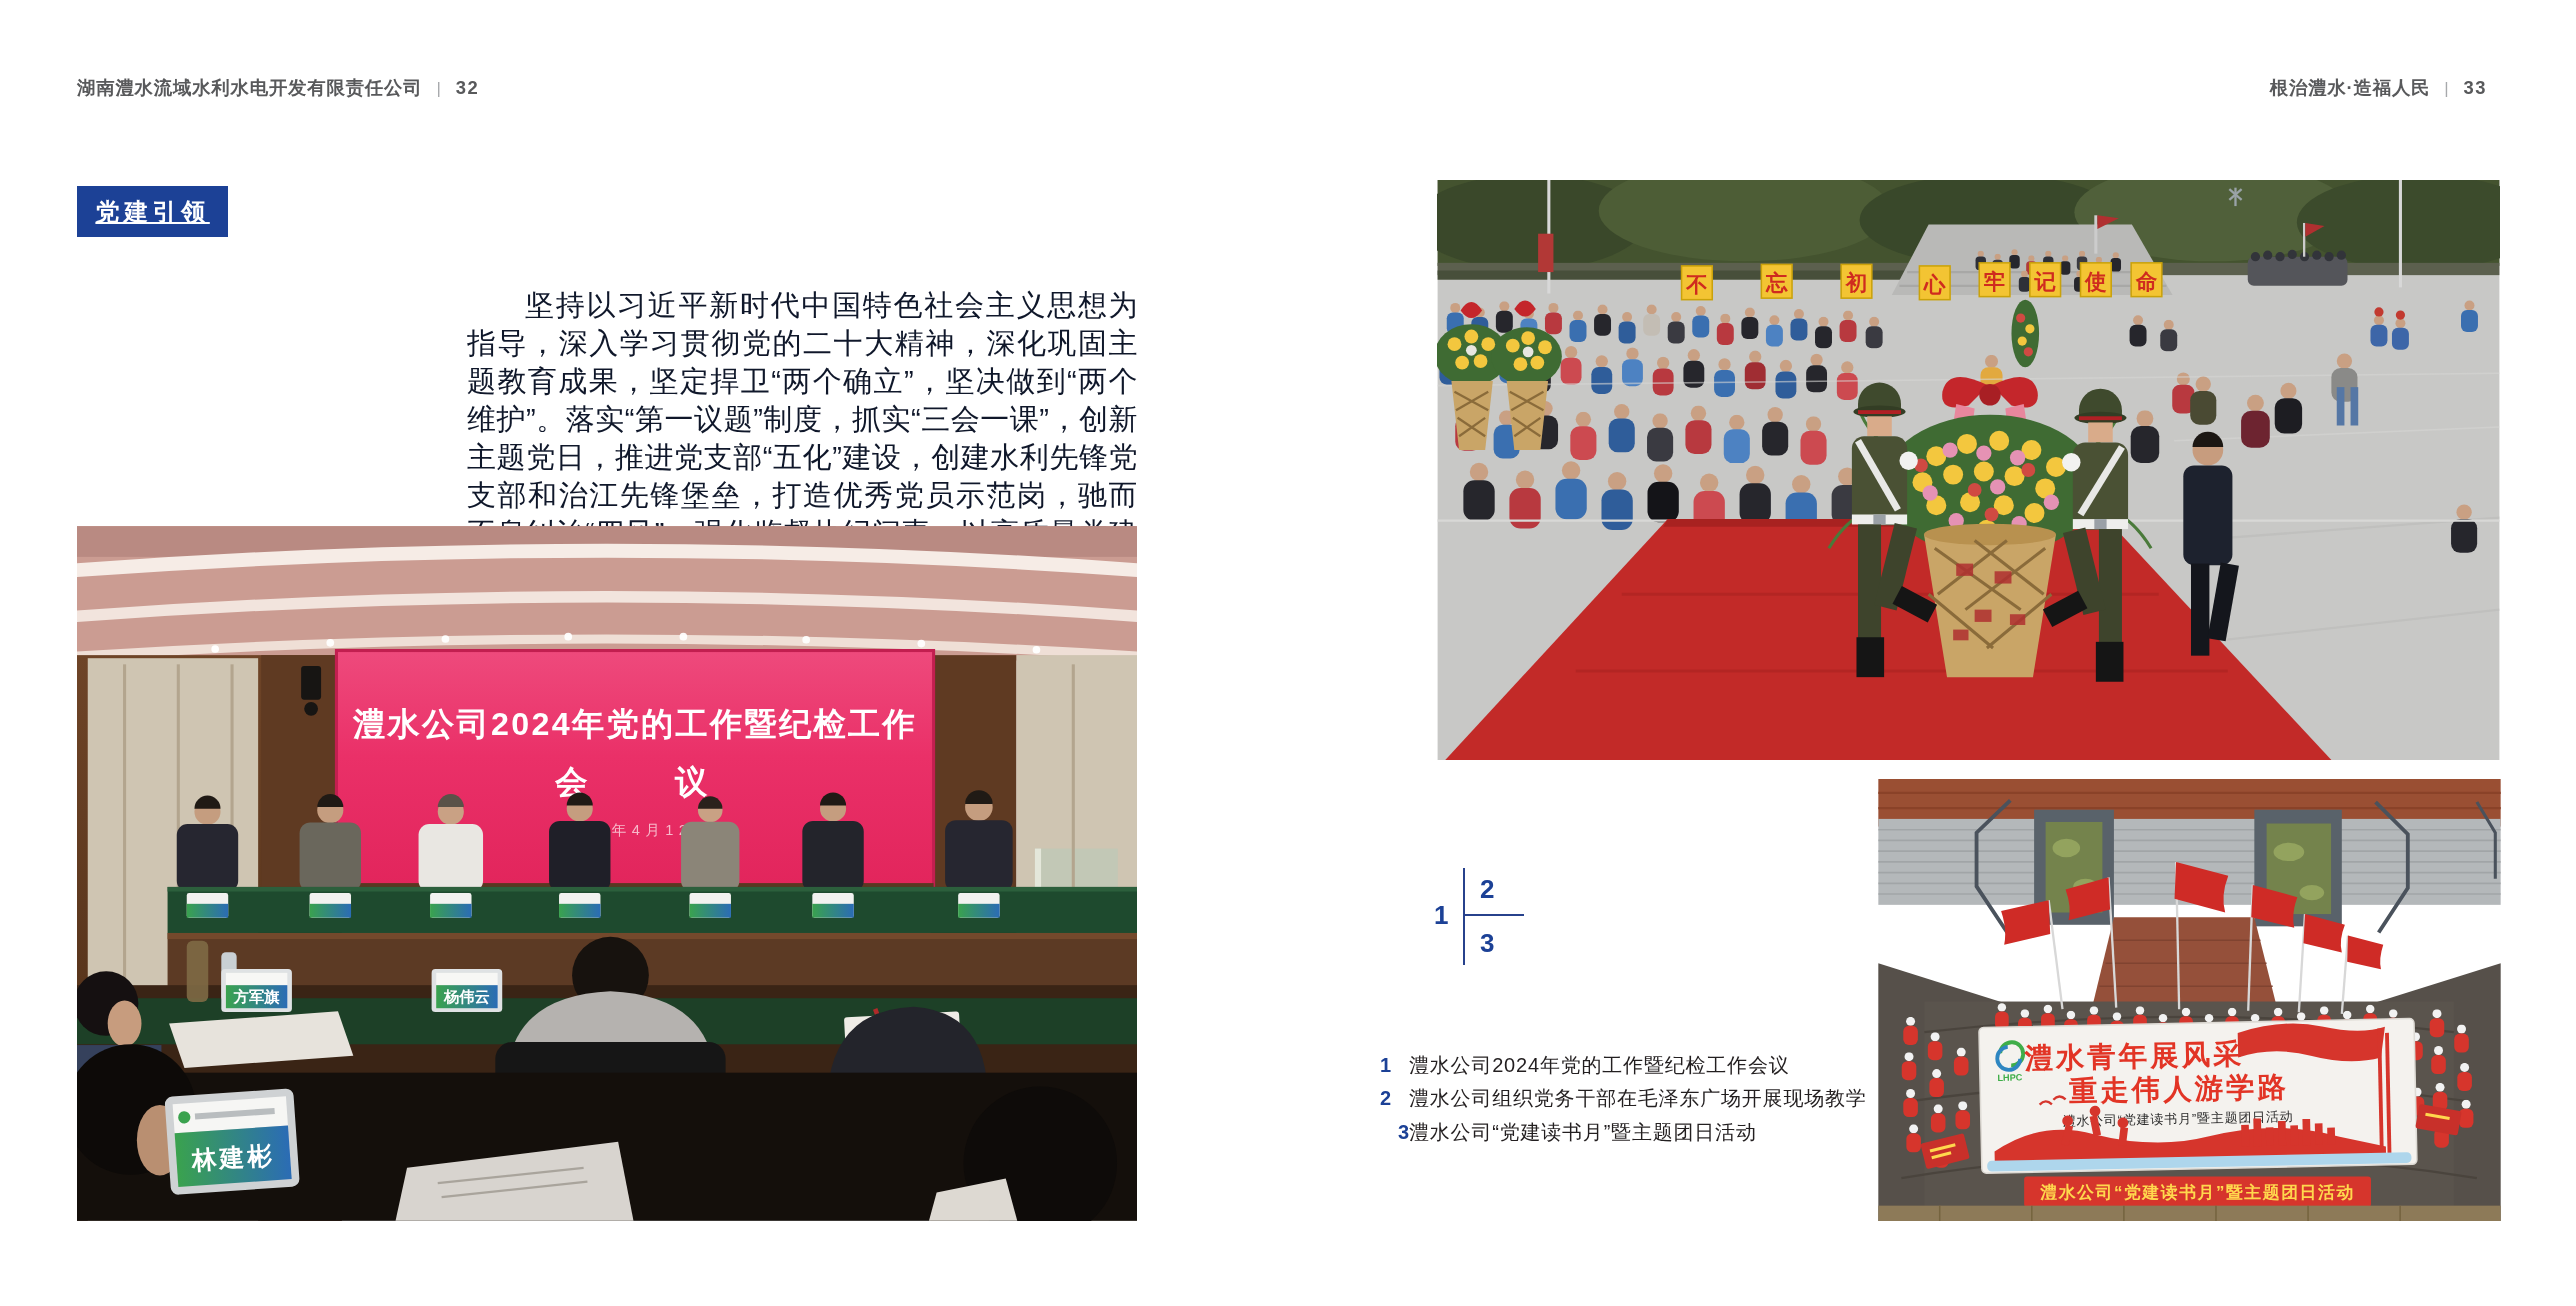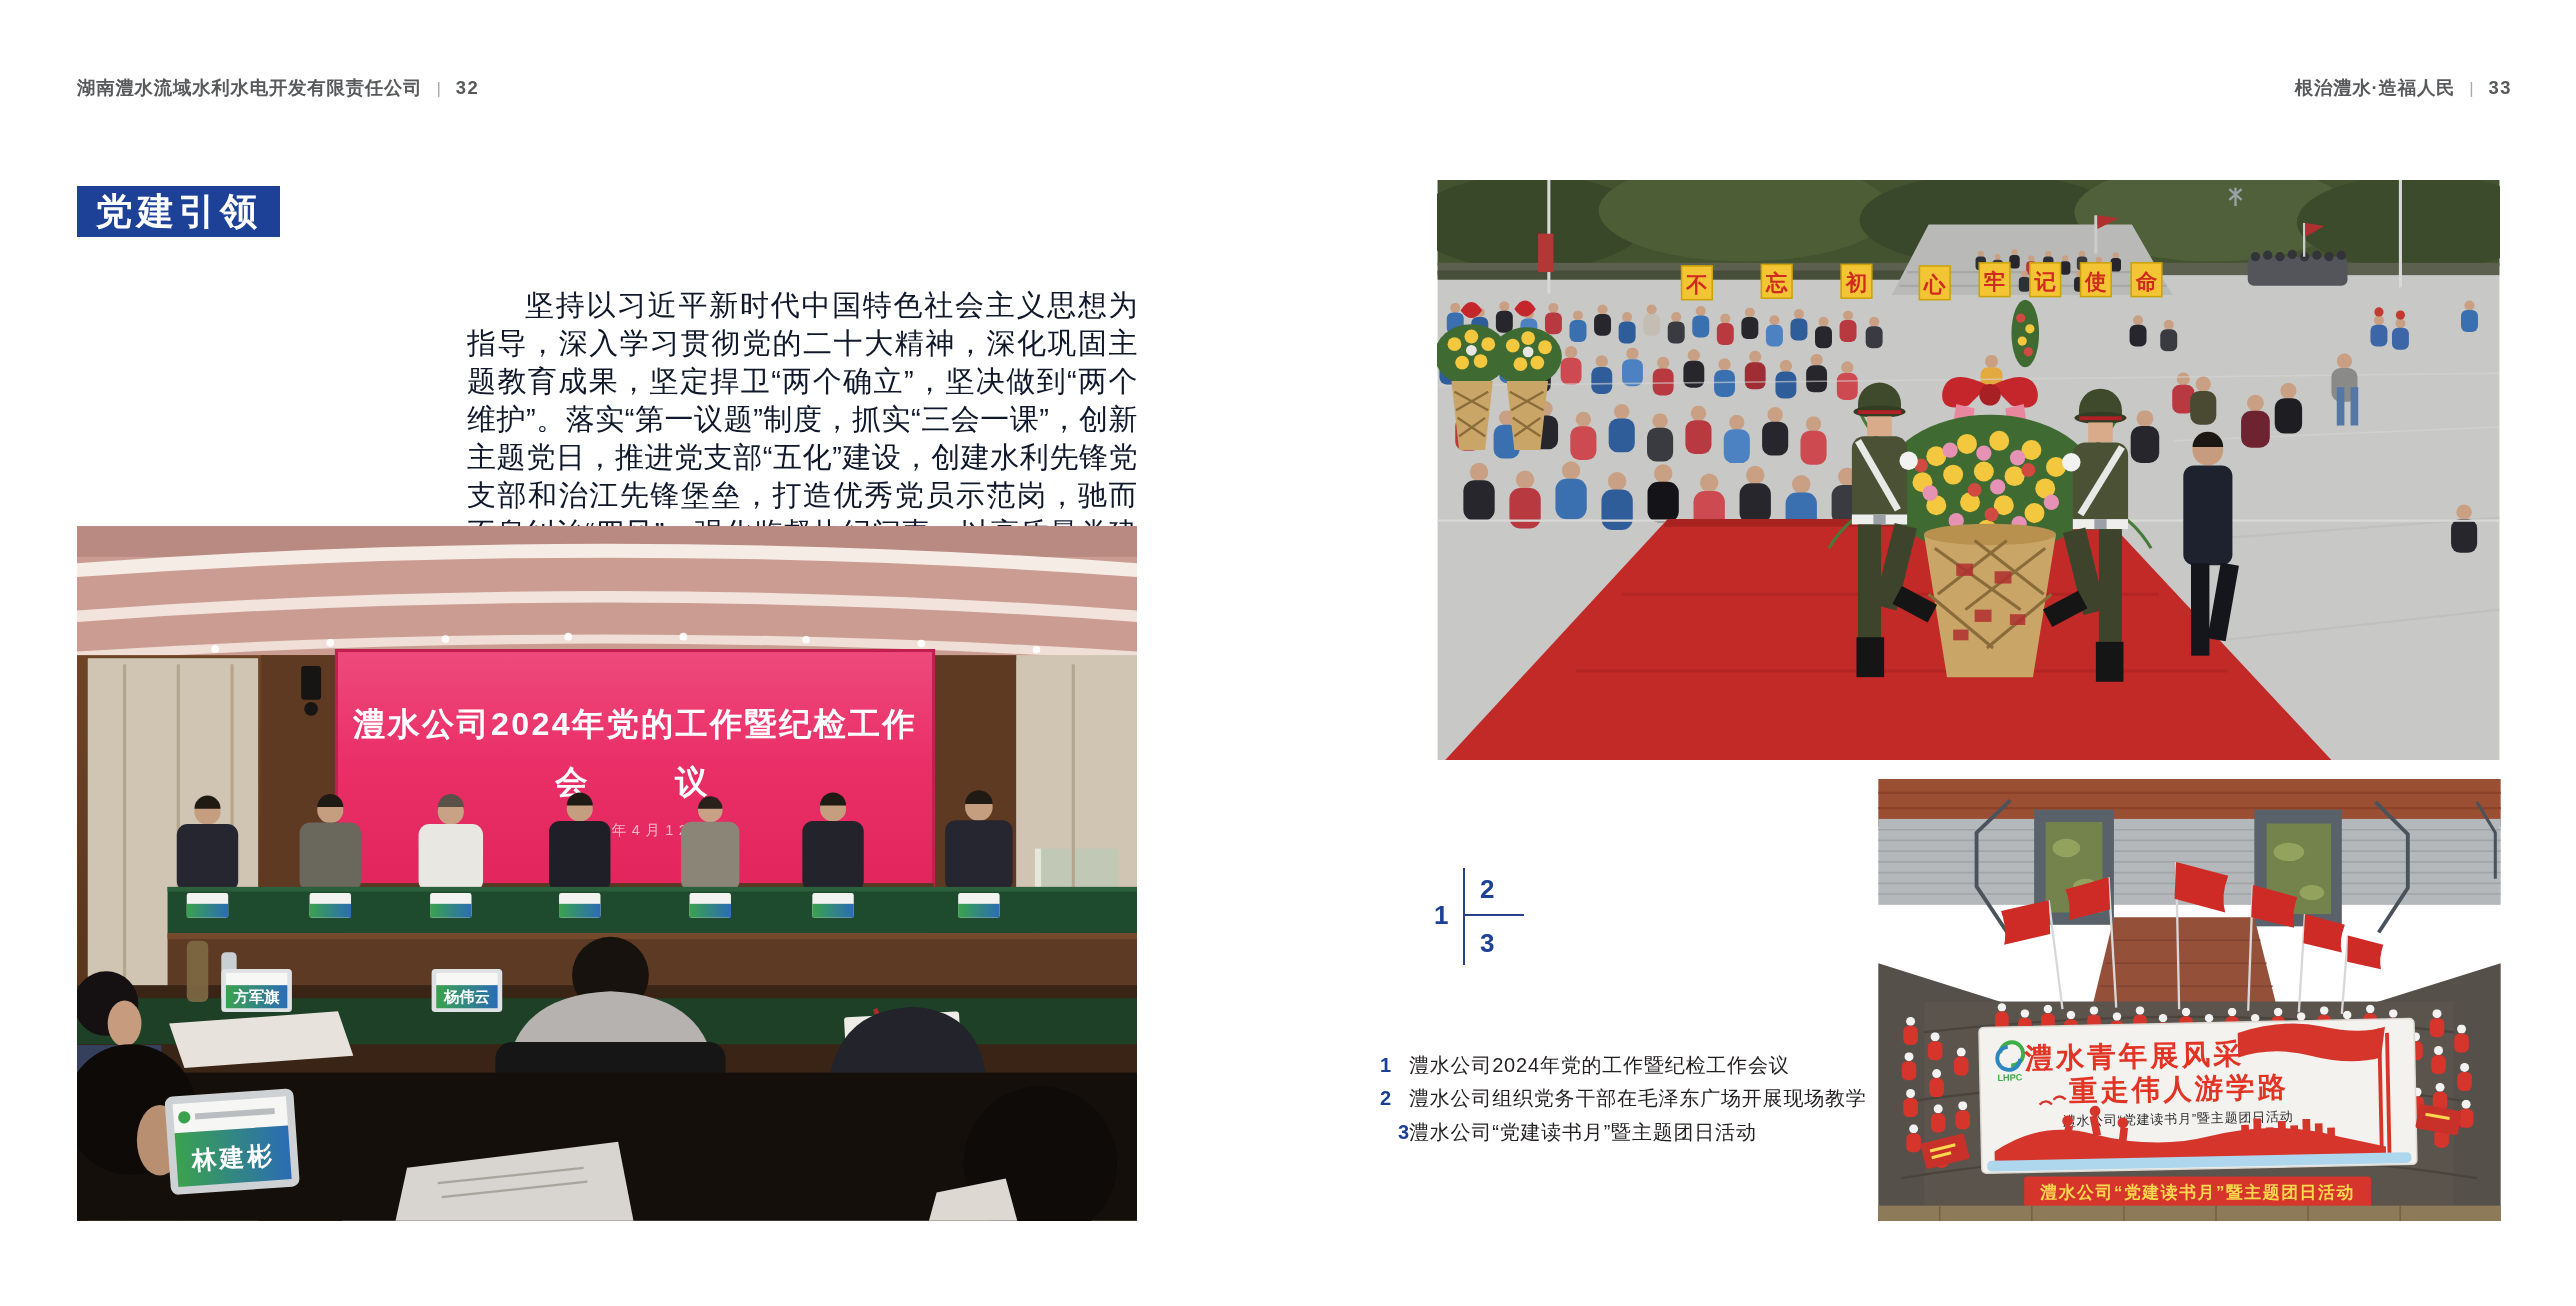--- a/index.html
+++ b/index.html
@@ -7,25 +7,25 @@
     width:2576px;height:1306px;position:relative;background:#ffffff;
     font-family:"Liberation Sans","DejaVu Sans",sans-serif;overflow:hidden;
     -webkit-font-smoothing:antialiased;
   }
   .abs{position:absolute;}
   
   .running-head{position:absolute;top:75px;font-size:18.4px;font-weight:bold;color:#58595b;letter-spacing:0.8px;white-space:nowrap;}
   .running-head .sep{font-weight:normal;color:#a7a9ac;margin:0 14px;font-size:17px;}
   .running-head .pagenum{letter-spacing:1.5px;margin-top:46px;}
   #head-left{left:77px;}
-  #head-right{right:64px;text-align:left;}
+  #head-right{right:89px;text-align:left;}
   
   #badge{
     left:77px;top:186px;height:51px;line-height:51px;padding:0 18.4px;
-    background:#1c4196;color:#ffffff;font-size:37px;font-weight:bold;letter-spacing:4.6px;
+    background:#1c4196;color:#ffffff;font-size:24px;font-weight:bold;letter-spacing:4.6px;text-decoration:underline;
   }
   
   #para{
     left:467px;top:286px;width:671px;
     font-size:29px;line-height:38px;color:#0f172a;
     text-align:justify;text-indent:2em;letter-spacing:0.4px;
   }
   
   .figmap-num{position:absolute;font-size:26px;font-weight:bold;color:#1c4196;}
   .figmap-line{position:absolute;background:#27418c;}

